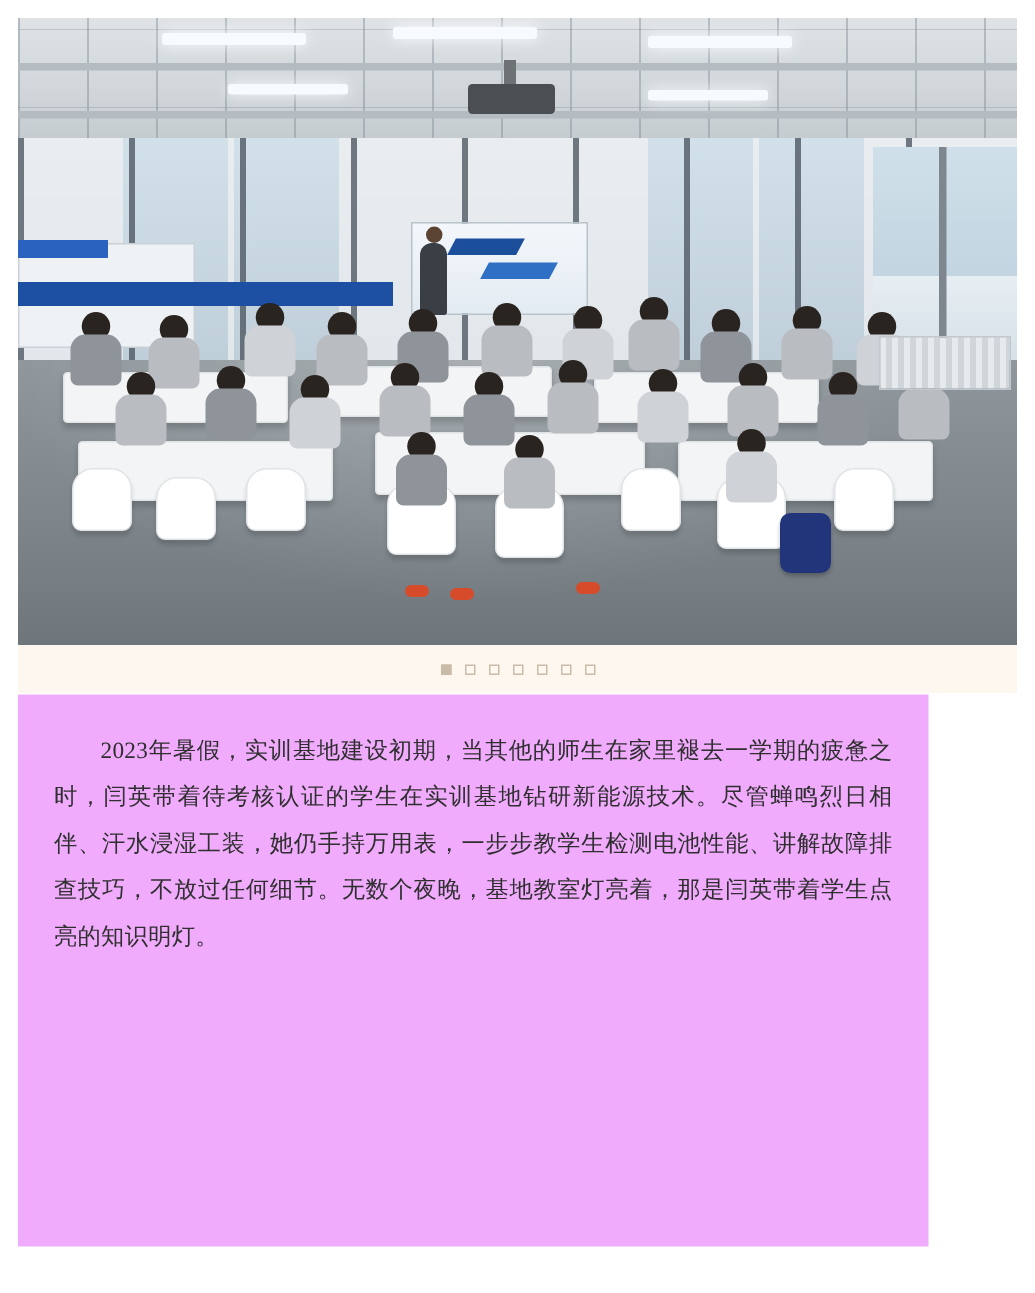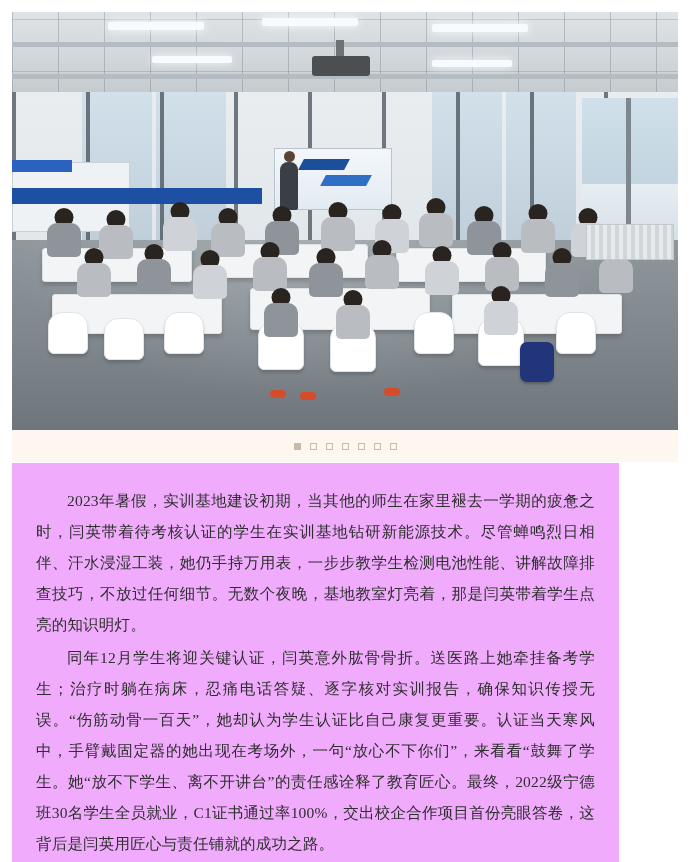--- a/index.html
+++ b/index.html
@@ -382,16 +382,15 @@
       <span class="dot"></span>
       <span class="dot"></span>
       <span class="dot"></span>
       <span class="dot"></span>
       <span class="dot"></span>
     </div>
   </div>
 
   <div class="article">
     <p>2023年暑假，实训基地建设初期，当其他的师生在家里褪去一学期的疲惫之时，闫英带着待考核认证的学生在实训基地钻研新能源技术。尽管蝉鸣烈日相伴、汗水浸湿工装，她仍手持万用表，一步步教学生检测电池性能、讲解故障排查技巧，不放过任何细节。无数个夜晚，基地教室灯亮着，那是闫英带着学生点亮的知识明灯。</p>
-    <p>同年12月学生将迎关键认证，闫英意外肱骨骨折。送医路上她牵挂备考学生；治疗时躺在病床，忍痛电话答疑、逐字核对实训报告，确保知识传授无误。“伤筋动骨一百天”，她却认为学生认证比自己康复更重要。认证当天寒风中，手臂戴固定器的她出现在考场外，一句“放心不下你们”，来看看“鼓舞了学生。她“放不下学生、离不开讲台”的责任感诠释了教育匠心。最终，2022级宁德班30名学生全员就业，C1证书通过率100%，交出校企合作项目首份亮眼答卷，这背后是闫英用匠心与责任铺就的成功之路。</p>
   </div>
 
 </div>
 
 </body></html>

